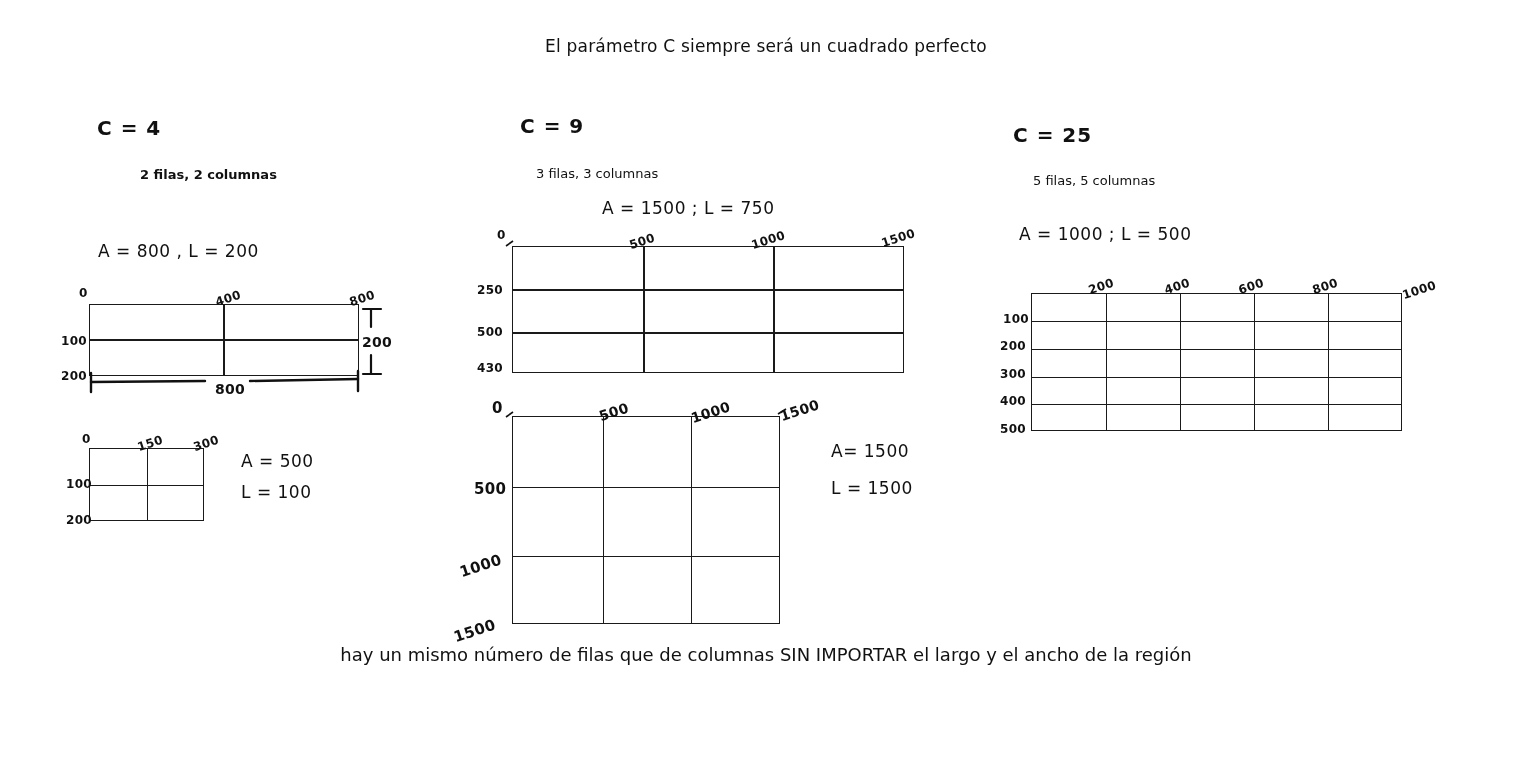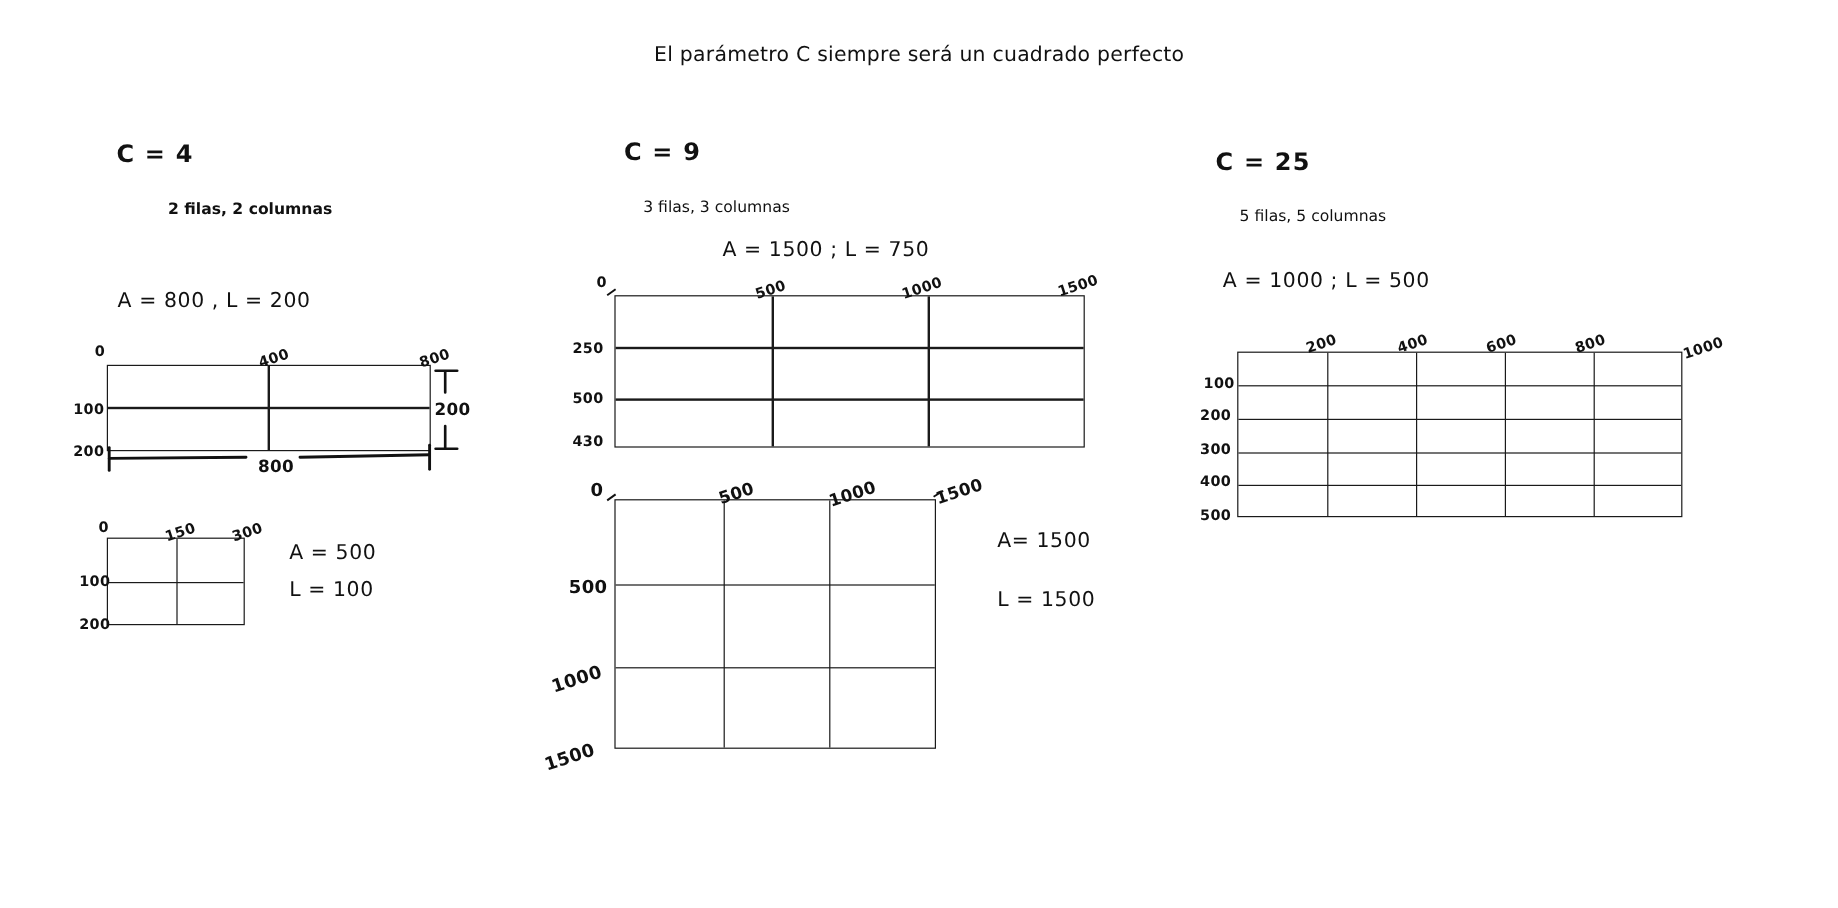--- a/index.html
+++ b/index.html
@@ -137,21 +137,21 @@
   <div class="gl-h" style="top:139px;"></div>
 </div>
 <div class="abs tick" style="left:492px; top:399px; font-size:15px;">0</div>
 <div class="abs tick tick-rot" style="left:602px; top:408px; font-size:14px;">500</div>
 <div class="abs tick tick-rot" style="left:694px; top:410px; font-size:14px;">1000</div>
 <div class="abs tick tick-rot" style="left:783px; top:408px; font-size:14px;">1500</div>
 <div class="abs tick" style="left:474px; top:480px; font-size:15px;">500</div>
 <div class="abs tick tick-rot" style="left:463px; top:563px; font-size:15px;">1000</div>
 <div class="abs tick tick-rot" style="left:457px; top:628px; font-size:15px;">1500</div>
 <div class="abs dim-label" style="left:831px; top:441px;">A= 1500</div>
-<div class="abs dim-label" style="left:831px; top:478px;margin-top:12px;">L = 1500</div>
+<div class="abs dim-label" style="left:831px; top:478px;">L = 1500</div>
 
 <div class="abs c-label" style="left:1013px; top:123px;">C = 25</div>
 <div class="abs sub-label" style="left:1033px; top:173px;">5 filas, 5 columnas</div>
 <div class="abs dim-label" style="left:1019px; top:224px;">A = 1000  ;  L = 500</div>
 
 <div class="grid thin" style="left:1031px; top:293px; width:371px; height:138px;">
   <div class="gl-v" style="left:74px;"></div>
   <div class="gl-v" style="left:148px;"></div>
   <div class="gl-v" style="left:222px;"></div>
   <div class="gl-v" style="left:296px;"></div>
@@ -180,13 +180,14 @@
   <path d="M371,310 L371,327 M371,355 L371,374" stroke="#111" stroke-width="2.2" fill="none" stroke-linecap="round"></path>
   <path d="M363,309 L381,309" stroke="#111" stroke-width="2.2" fill="none" stroke-linecap="round"></path>
   <path d="M363,374 L381,374" stroke="#111" stroke-width="2.2" fill="none" stroke-linecap="round"></path>
 
   <path d="M506,246 L513,241" stroke="#111" stroke-width="1.6" fill="none"></path>
   <path d="M506,417 L513,412" stroke="#111" stroke-width="1.6" fill="none"></path>
   <path d="M778,414 L786,409" stroke="#111" stroke-width="1.6" fill="none"></path>
 </svg>
 
 <div class="abs footer">
+  <div>hay un mismo número de filas que de columnas SIN IMPORTAR el largo y el ancho de la región</div>
 </div>
 
 </body></html>

